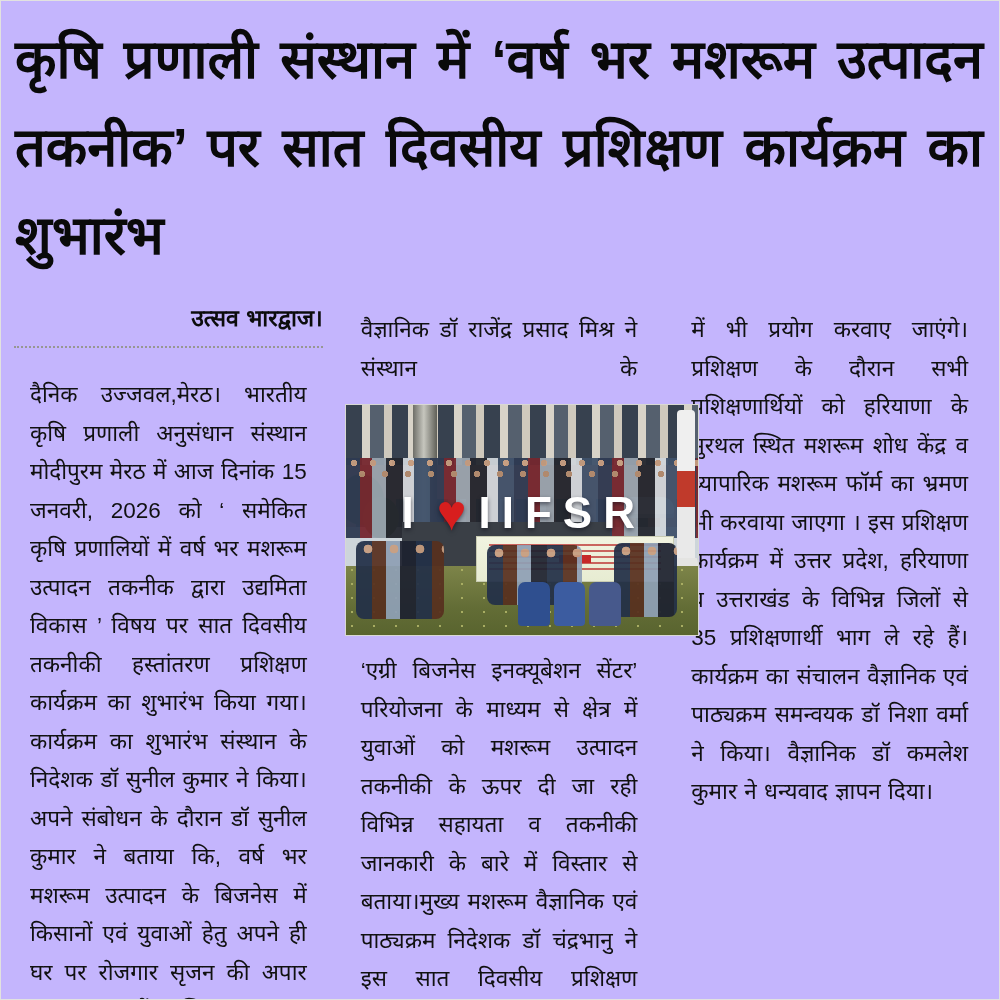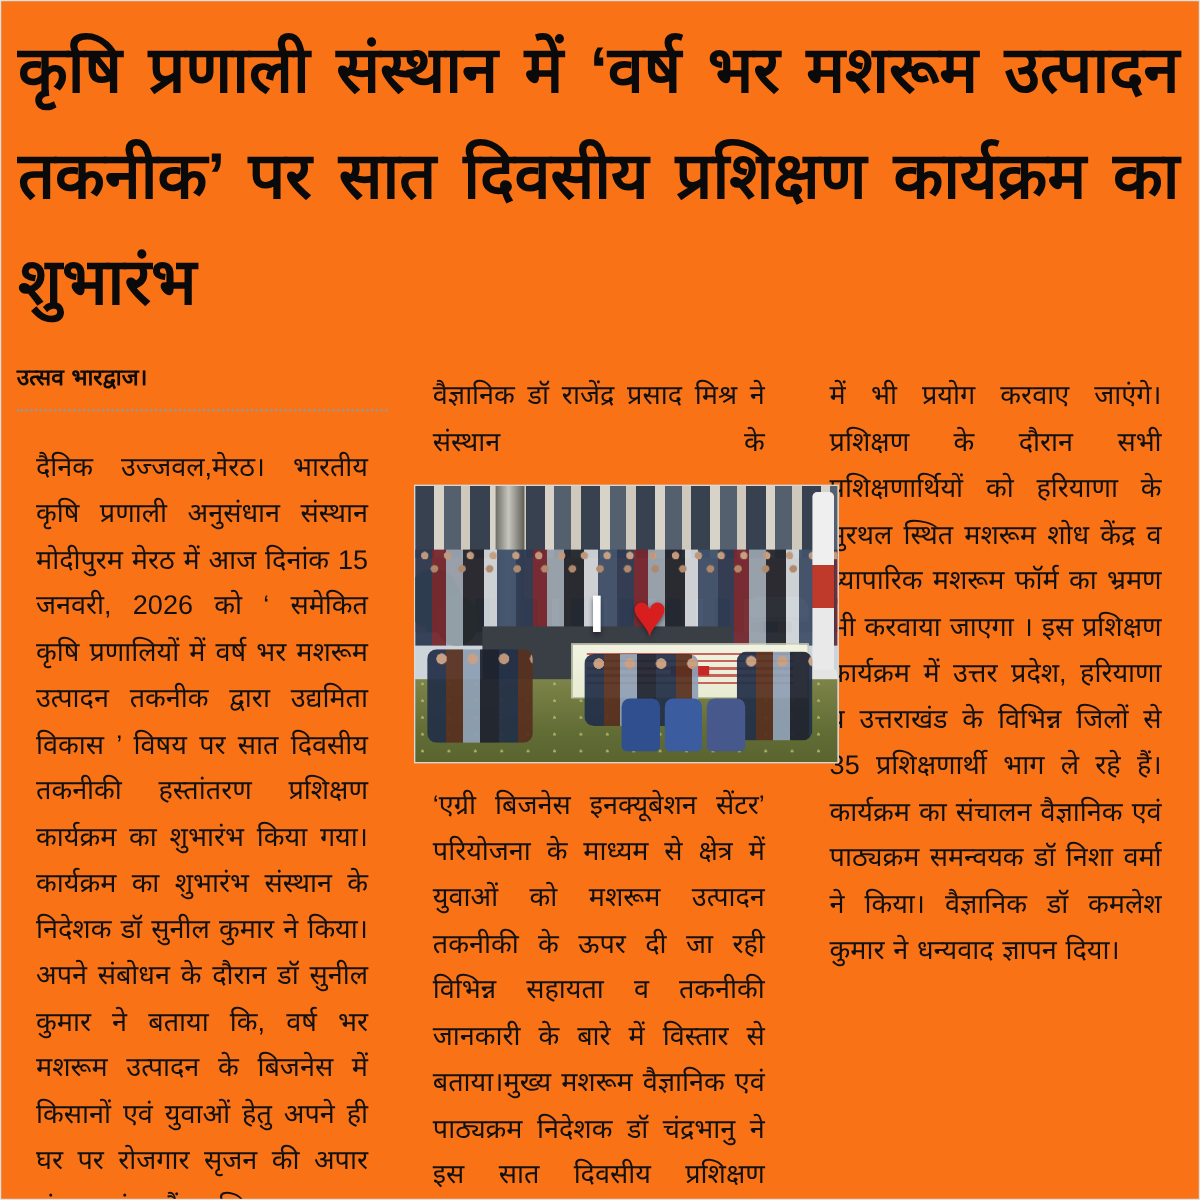--- a/index.html
+++ b/index.html
@@ -1,32 +1,32 @@
 <!DOCTYPE html>
 <html><head>
 <meta charset="utf-8">
 <style>
   html,body{margin:0;padding:0;}
   body{width:1000px;height:1000px;overflow:hidden;background:#ffffff;
        font-family:"Liberation Sans","DejaVu Sans",sans-serif;}
-  .page{width:1000px;height:1000px;box-sizing:border-box;background:#f97316;
+  .page{width:1000px;height:1000px;box-sizing:border-box;background:#c4b5fd;
         border:1px solid #e2e2e0;overflow:hidden;}
 
   
   .headline{padding:14px 16px 4px 14px;}
   .hl-line{font-size:54px;font-weight:800;line-height:1.63;color:#0a0a0a;
            text-align:justify;text-align-last:justify;letter-spacing:0px;}
 
   
   .cols{display:flex;gap:22px;padding:12px 15px 0 13px;box-sizing:border-box;}
   .col{flex:1;min-width:0;font-size:22.5px;line-height:38.5px;text-align:justify;
        color:#111;word-spacing:1px;}
   .col p{margin:16px;}
 
-  .byline{text-align:left;font-weight:700;font-size:19px;line-height:1.35;
+  .byline{text-align:right;font-weight:700;font-size:23px;line-height:1.35;
           padding:8px 0 12px;color:#0c0c0c;}
   .byline-rule{border:0;border-top:2px dotted #979792;margin:0 0 28px;}
 
   .intro-line{text-align-last:justify;}
   .col3-line1{text-align-last:justify;}
   .col3-wrapped{padding-left:48px;}
 
   
   .photo{position:relative;width:calc(100% + 46px);height:232px;margin:13px 0 11px;
          background:#cdd5da;border:1px solid #d8d8d4;overflow:hidden;box-sizing:border-box;}
@@ -108,20 +108,21 @@
         <div class="ph-bush2"></div>
         <div class="ph-car"></div>
         <div class="ph-crowd"></div>
         <div class="ph-pole"></div>
         <div class="ph-stage"></div>
         <div class="ph-grass"></div>
         <div class="ph-banner"></div>
         <div class="ph-letters">
           <span>I</span>
           <span class="ph-heart" style="color:#d81e1e">♥</span>
+          <span>IIFSR</span>
         </div>
         <div class="ph-sit ph-sit-left"></div>
         <div class="ph-sit ph-sit-center"></div>
         <div class="ph-sit ph-sit-right"></div>
         <div class="ph-bag ph-bag1"></div>
         <div class="ph-bag ph-bag2"></div>
         <div class="ph-bag ph-bag3"></div>
       </div>
 
       <p>‘एग्री बिजनेस इनक्यूबेशन सेंटर’ परियोजना के माध्यम से क्षेत्र में युवाओं को मशरूम उत्पादन तकनीकी के ऊपर दी जा रही विभिन्न सहायता व तकनीकी जानकारी के बारे में विस्तार से बताया।मुख्य मशरूम वैज्ञानिक एवं पाठ्यक्रम निदेशक डॉ चंद्रभानु ने इस सात दिवसीय प्रशिक्षण कार्यक्रम के दौरान दिए जाने वाले व्याख्यान एवं प्रयोगों की विस्तृत जानकारी दी । इस सात दिवसीय प्रशिक्षण कार्यक्रम के दौरान प्रशिक्षणार्थियों को ‘ वर्ष भर मशरूम</p>

